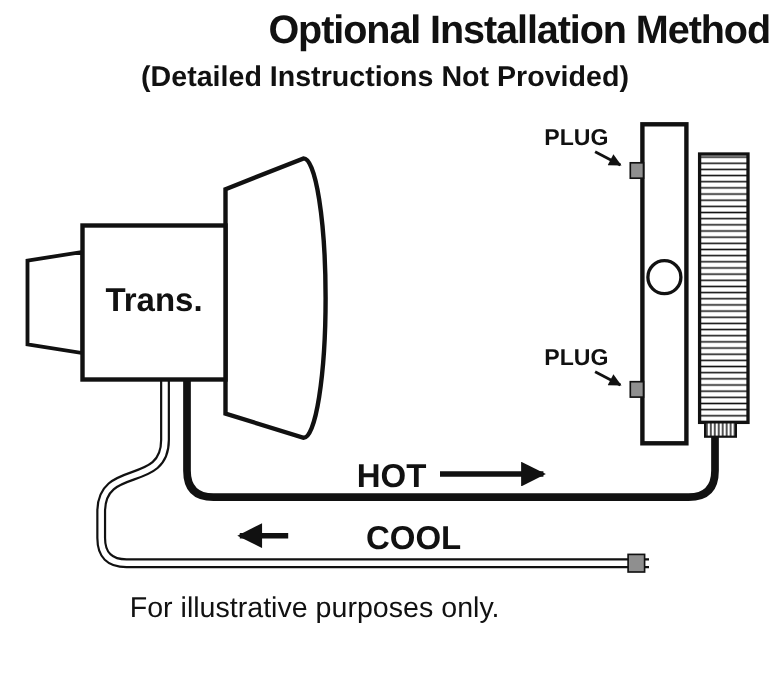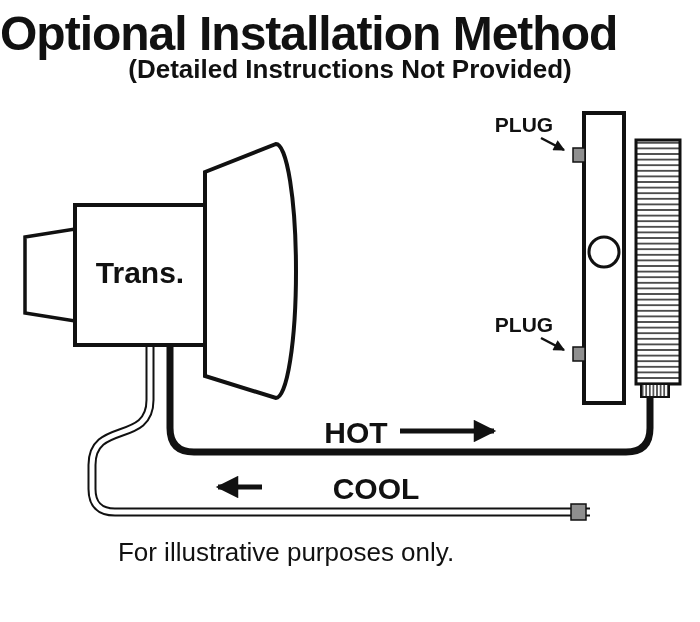--- a/index.html
+++ b/index.html
@@ -6,21 +6,21 @@
   body {
     width: 700px; height: 622px;
     position: relative;
     background: #ffffff;
     font-family: "Liberation Sans", sans-serif;
     color: #111;
     overflow: hidden;
   }
   .title {
     position: absolute; top: 6px; left: 0; width: 700px;
-    text-align: left; font-size: 48px; font-weight: bold;
+    text-align: right; font-size: 36px; font-weight: bold;
     letter-spacing: -1px;
   }
   .subtitle {
     position: absolute; top: 54px; left: 0; width: 700px;
     text-align: center; font-size: 26px; font-weight: bold;
   }
   .footer {
     position: absolute; top: 537px; left: 0; width: 572px;
     text-align: center; font-size: 26px; line-height: 31px;
     font-weight: normal;

